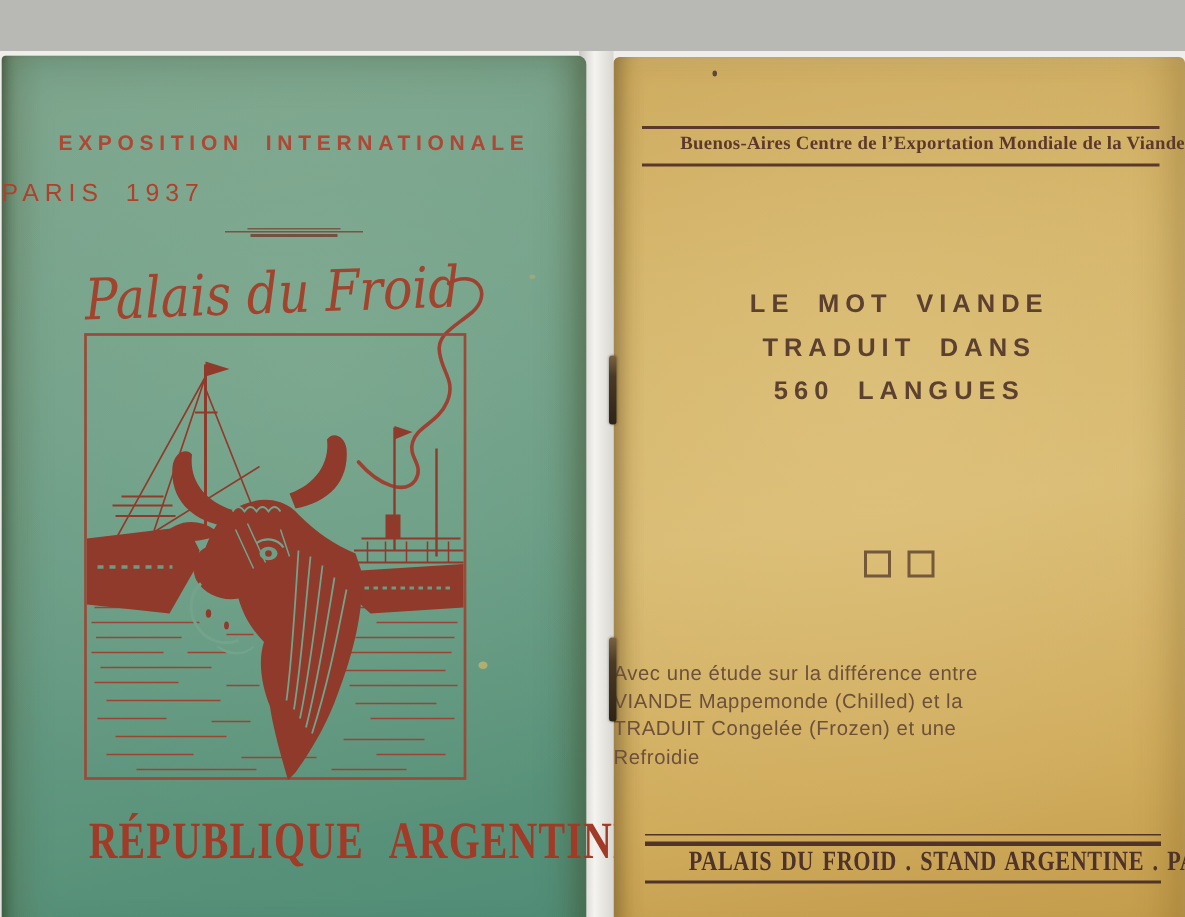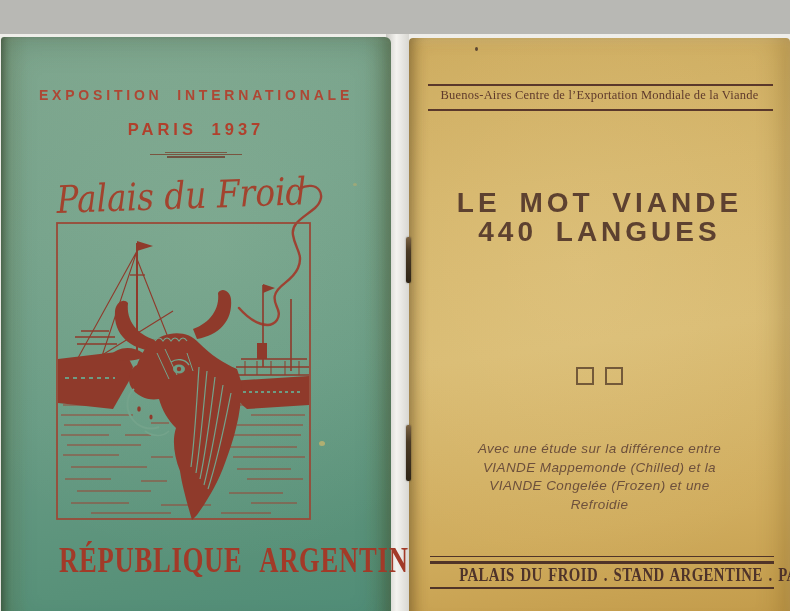--- a/index.html
+++ b/index.html
@@ -30,22 +30,22 @@
       inset 5px 0 7px -3px rgba(20,30,15,0.45),
       inset -4px -6px 14px rgba(45,55,20,0.28),
       inset 0 3px 6px rgba(255,255,240,0.10);
   }
   .expo-line1{
     position:absolute;top:50px;left:0;width:100%;text-align:center;
     font-size:14px;font-weight:bold;letter-spacing:3.8px;word-spacing:7px;
     color:#ae4734;
   }
   .expo-line2{
-    position:absolute;top:83px;left:0;width:100%;text-align:center;
-    font-size:16.5px;font-weight:bold;letter-spacing:4px;word-spacing:6px;
+    position:absolute;top:83px;left:0;width:100%;
+    font-size:16.5px;font-weight:normal;letter-spacing:4px;word-spacing:6px;
     color:#b0402c;
   }
   .orn-rule{
     position:absolute;top:115px;left:0;width:100%;
     display:flex;flex-direction:column;align-items:center;gap:1px;
   }
   .orn-rule .l1{width:62px;height:1px;background:rgba(120,70,50,0.80);}
   .orn-rule .l2{width:92px;height:1px;background:rgba(120,70,50,0.85);}
   .orn-rule .l3{width:58px;height:2px;background:rgba(110,60,45,0.80);}
   .left-art{position:absolute;left:0;top:0;width:390px;height:599px;}
@@ -67,37 +67,37 @@
       linear-gradient(172deg,#cdab5e 0%,#d5b56a 25%,#d9bb72 50%,#d0ac5d 78%,#bf9746 100%);
     box-shadow:
       inset 11px 0 14px -8px rgba(70,45,10,0.50),
       inset -7px -10px 26px rgba(95,65,10,0.30),
       inset 0 4px 8px rgba(255,250,230,0.16);
   }
   .masthead-rule{position:absolute;left:19px;width:345px;background:#5a382b;}
   .mh-r1{top:46px;height:2px;}
   .mh-r2{top:71px;height:1.5px;}
   .masthead-text{
-    position:absolute;top:50px;left:0;width:100%;text-align:center;
-    font-family:"Liberation Serif",serif;font-weight:normal;font-size:12.5px;
+    position:absolute;top:50px;left:0;width:100%;text-align:right;
+    font-family:"Liberation Serif",serif;font-weight:bold;font-size:12.5px;
     color:#5e392b;letter-spacing:0.2px;
   }
   .main-title{
     position:absolute;top:150px;left:0;width:100%;text-align:center;
-    font-size:28px;font-weight:bold;line-height:29px;
+    font-size:17px;font-weight:bold;line-height:29px;
     letter-spacing:4px;word-spacing:7px;color:#5d4130;
   }
   .squares-row{
     position:absolute;top:329px;left:0;width:100%;
     display:flex;justify-content:center;gap:11px;
   }
   .sq{width:14px;height:14px;border:2px solid #60482f;opacity:.85;}
   .subtitle{
-    position:absolute;top:402px;left:0;width:100%;text-align:center;
-    font-size:13.5px;line-height:18.5px;color:#6d503c;letter-spacing:0.4px;font-style:italic;
+    position:absolute;top:402px;left:0;width:100%;
+    font-size:13.5px;line-height:18.5px;color:#6d503c;letter-spacing:0.4px;
   }
   .footer-rule{position:absolute;left:21px;width:344px;background:#503428;}
   .f-r1{top:518px;height:1px;}
   .f-r2{top:523px;height:2.5px;}
   .f-r3{top:549px;height:2px;}
   .footer-banner{
     position:absolute;top:527px;left:0;width:100%;text-align:center;
     font-family:"Liberation Serif",serif;font-weight:bold;font-size:18.5px;
     color:#4e332a;white-space:nowrap;
   }
@@ -214,32 +214,33 @@
   </div>
 
   <div class="booklet-right">
 
     <div class="masthead-rule mh-r1"></div>
     <div class="masthead-text">Buenos-Aires Centre de l’Exportation Mondiale de la Viande</div>
     <div class="masthead-rule mh-r2"></div>
 
     <div class="main-title">
       <div>LE MOT VIANDE</div>
-      <div>440 LANGUES</div>
+      <div>TRADUIT DANS</div>
+      <div>560 LANGUES</div>
     </div>
 
     <div class="squares-row">
       <div class="sq"></div>
       <div class="sq"></div>
     </div>
 
     <div class="subtitle">
       <div>Avec une étude sur la différence entre</div>
       <div>VIANDE Mappemonde (Chilled) et la</div>
-      <div>VIANDE Congelée (Frozen) et une</div>
+      <div>TRADUIT Congelée (Frozen) et une</div>
       <div>Refroidie</div>
     </div>
 
     <div class="footer-rule f-r1"></div>
     <div class="footer-rule f-r2"></div>
     <div class="footer-banner">
       <span>PALAIS DU FROID . STAND ARGENTINE . PARIS 1937</span>
     </div>
     <div class="footer-rule f-r3"></div>
 

